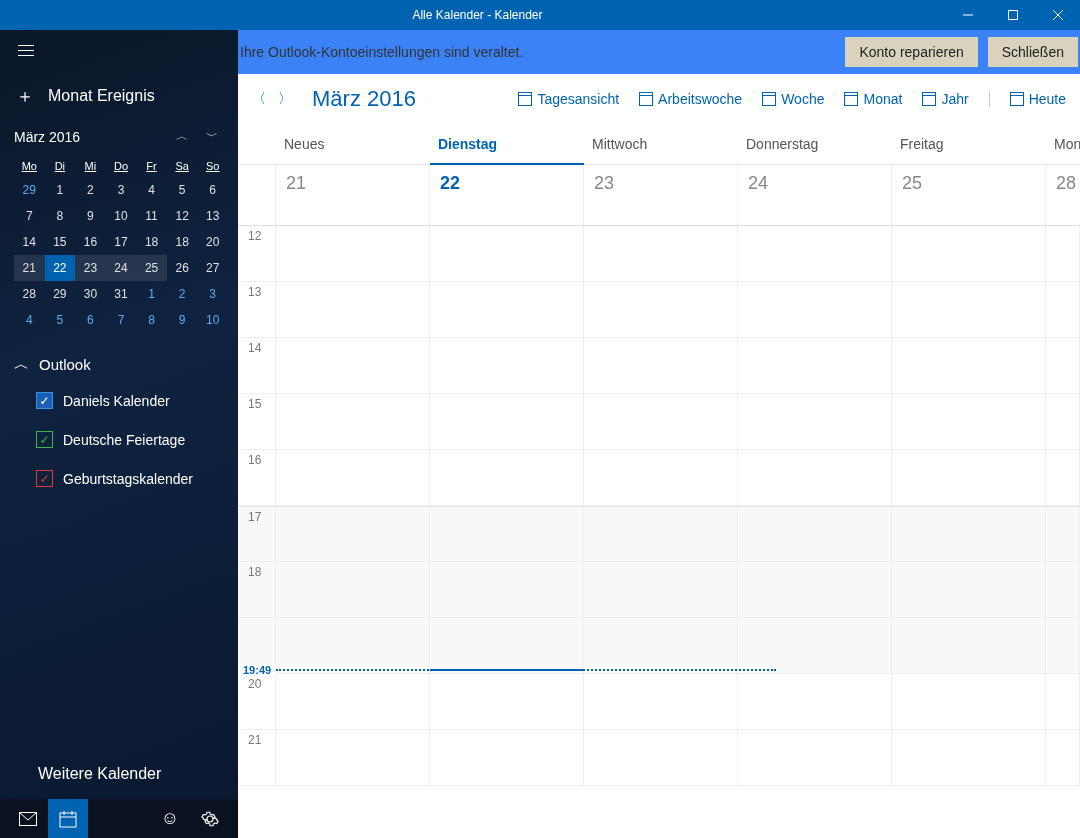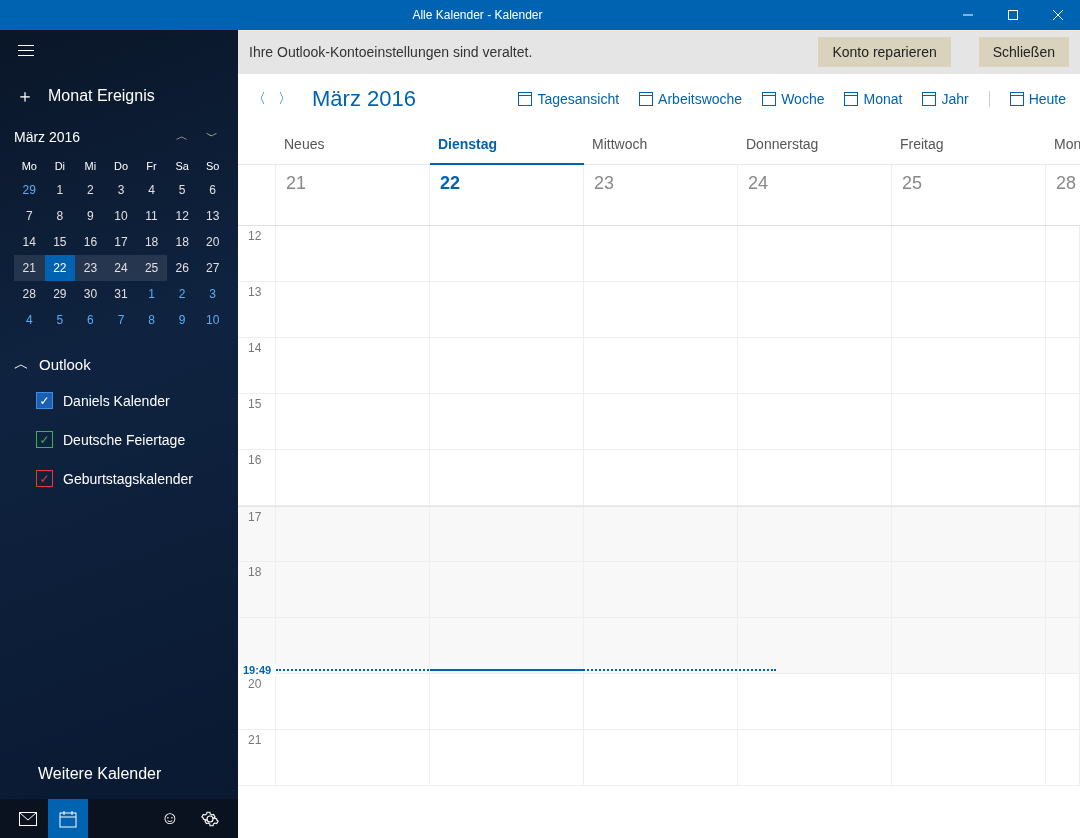--- a/index.html
+++ b/index.html
@@ -24,21 +24,21 @@
 
 .new-event { padding: 14px 16px 20px; display: flex; align-items: center; gap: 14px; font-size: 16px; }
 .plus { font-size: 18px; font-weight: 300; }
 
 
 .mini-cal { padding: 0 10px 0 14px; }
 .mini-cal-head { display: flex; align-items: center; font-size: 14px; margin-bottom: 10px; }
 .mini-cal-head .label { flex: 1; }
 .mini-cal-head .nav { display: flex; gap: 18px; padding-right: 10px; font-size: 12px; color: #ccc; }
 .mini-grid { display: grid; grid-template-columns: repeat(7, 1fr); text-align: center; font-size: 12px; }
-.mini-grid .hdr { color: #fff; padding: 5px 0; font-size: 11px; }
+.mini-grid .hdr { color: #fff; padding: 5px 0; font-size: 11px; text-decoration: underline; }
 .mini-grid .day { padding: 6px 0; color: #e0e0e0; cursor: pointer; }
 .mini-grid .day.blue { color: #5badf5; }
 .mini-grid .day.today { background: #0063b1; color: #fff; }
 .mini-grid .day.weekrow { background: rgba(255,255,255,0.10); }
 
 
 .cal-section { margin-top: 22px; padding: 0 14px; }
 .cal-section-head { display: flex; align-items: center; gap: 10px; font-size: 15px; margin-bottom: 18px; }
 .cal-list { display: flex; flex-direction: column; gap: 22px; padding-left: 22px; font-size: 14px; }
 .cal-item { display: flex; align-items: center; gap: 10px; }
@@ -49,21 +49,21 @@
 
 .more-cal { padding: 0 0 12px 38px; font-size: 16px; color: #fff; margin-top: auto; margin-bottom: 4px;}
 
 
 .bottom-bar { height: 39px; background: #0a1220; display: flex; align-items: center; padding: 0 8px; }
 .bottom-bar .icon { width: 40px; height: 39px; display: flex; align-items: center; justify-content: center; color: #fff; font-size: 18px; }
 .bottom-bar .icon.active { background: #0063b1; }
 .bottom-bar .spacer { flex: 1; }
 
 
-.notif { height: 44px; background: #e5e5e5; display: flex; align-items: center; padding: 0 11px; font-size: 14px; color: #333; gap: 28px; }
+.notif { height: 44px; background: #3b82f6; display: flex; align-items: center; padding: 0 2px; font-size: 14px; color: #333; gap: 10px; }
 .notif .msg { flex: 1; }
 .notif .btn { background: #d9d2bd; border: none; padding: 7px 14px; font-size: 14px; cursor: pointer; color:#222;text-align:right;}
 
 
 .topbar { height: 50px; display: flex; align-items: center; padding: 0 14px; gap: 14px; border-bottom: 1px solid #fff; }
 .nav-arrows { display: flex; gap: 12px; color: #0063b1; font-size: 14px; }
 .month-title { color: #0063b1; font-size: 22px; font-weight: 400; flex: 0 0 auto; margin-left: 6px;}
 .view-btns { margin-left: auto; display: flex; gap: 20px; }
 .view-btn { display: flex; align-items: center; gap: 5px; color: #0063b1; font-size: 14px; cursor: pointer; }
 .view-btn .ico { width: 14px; height: 14px; border: 1px solid #0063b1; display: inline-block; position:relative;}

